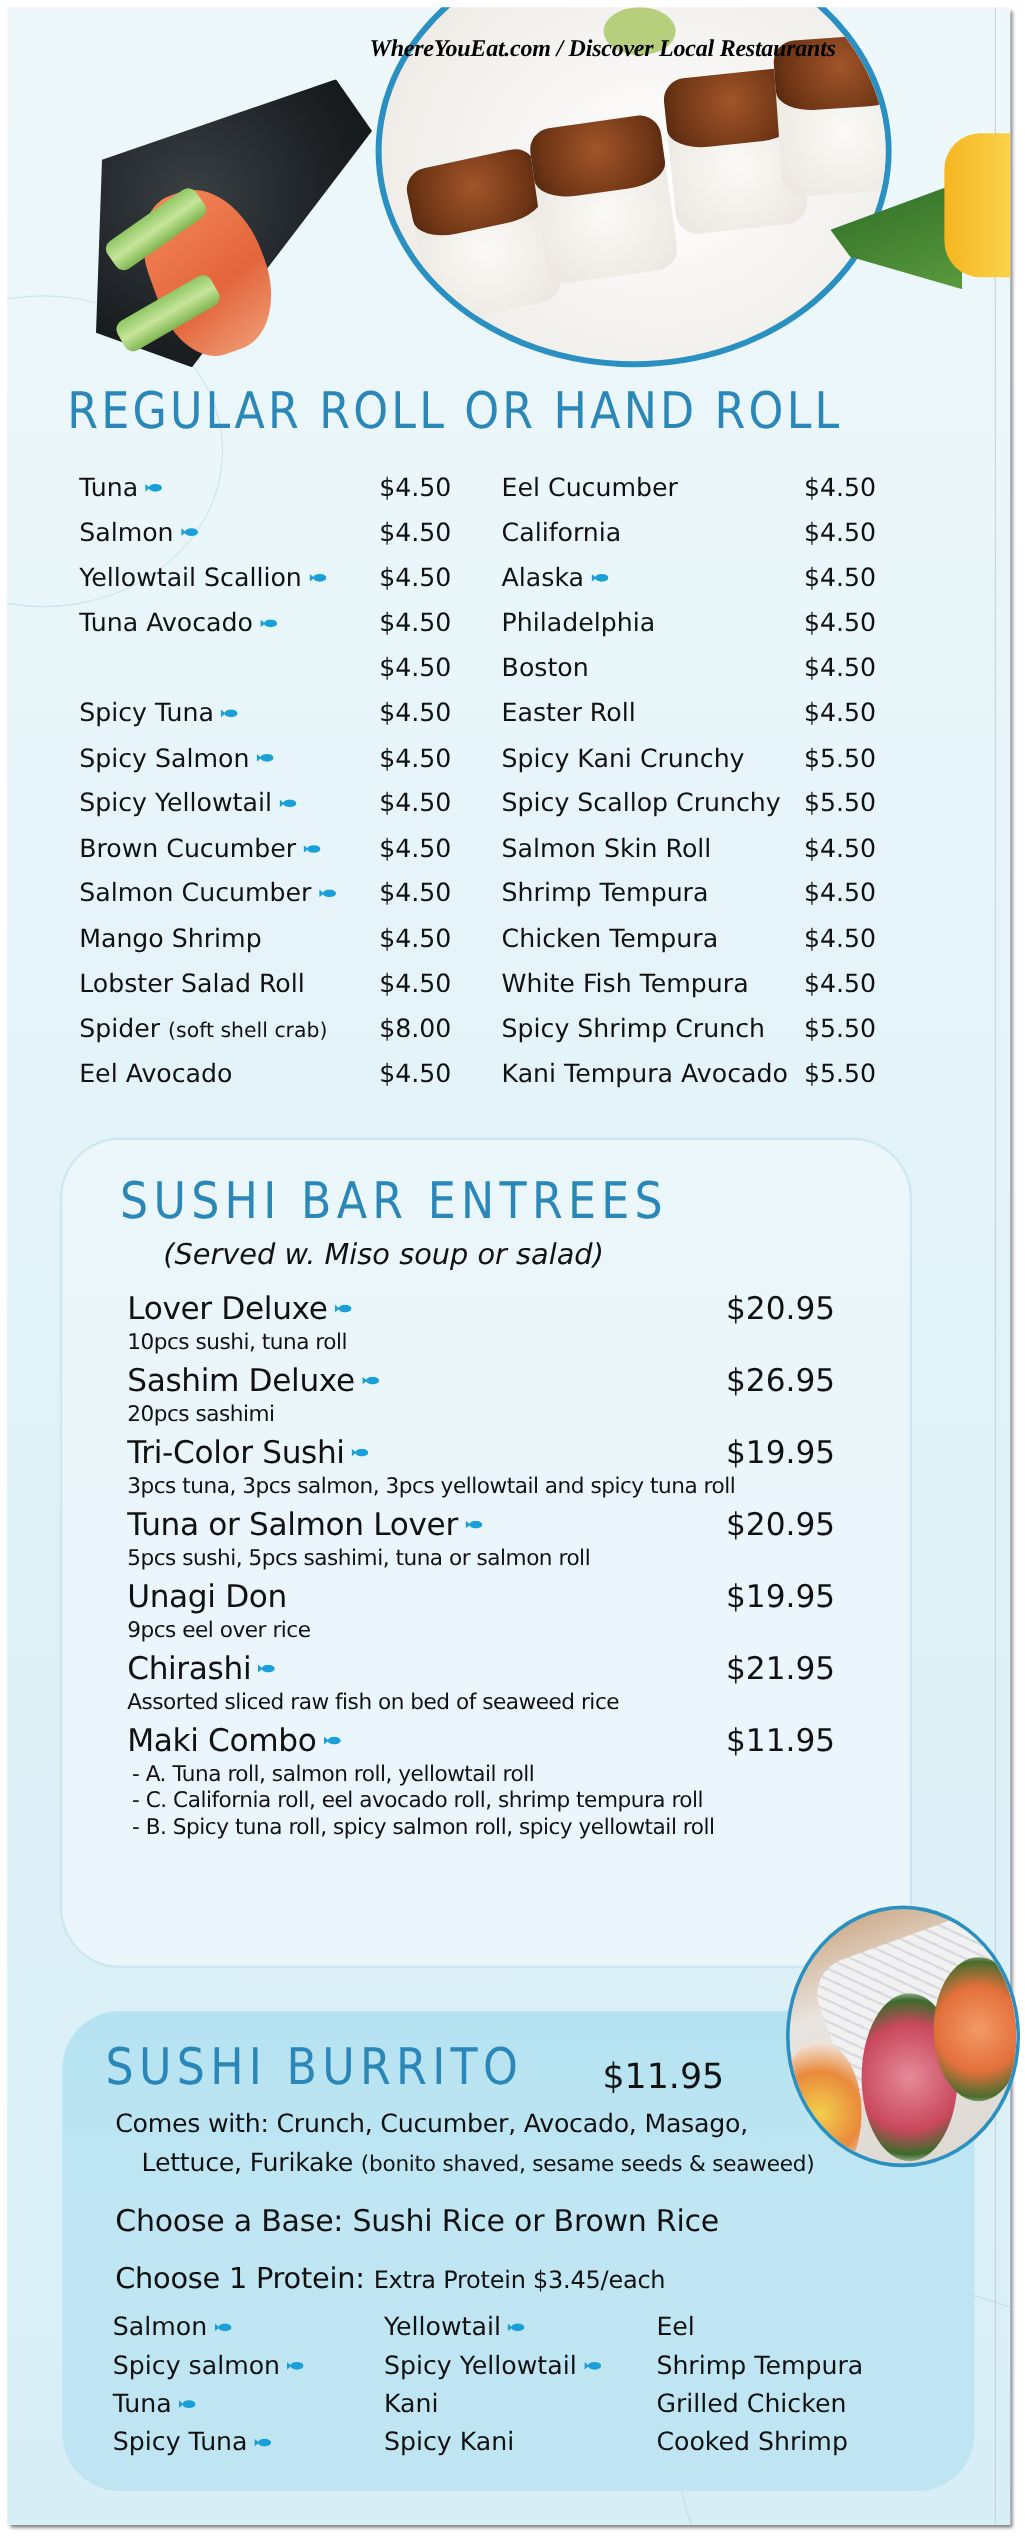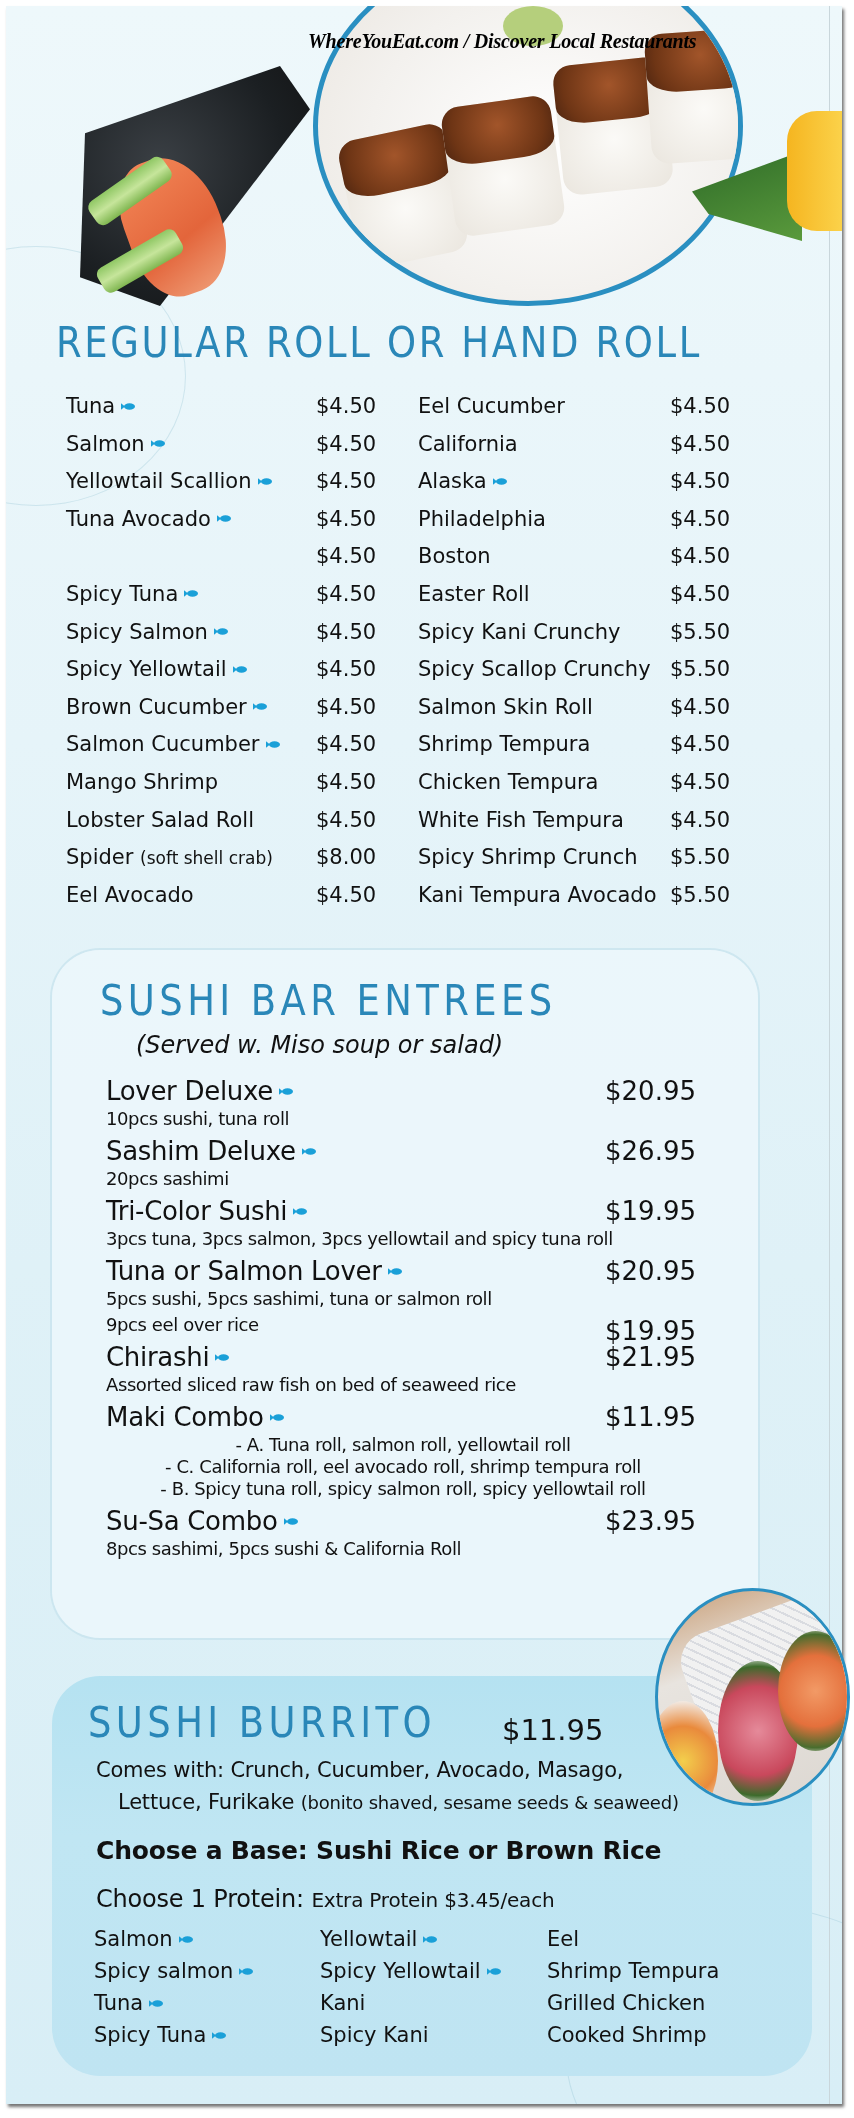--- a/index.html
+++ b/index.html
@@ -86,34 +86,34 @@
     position: absolute; left: 52px; top: 950px; width: 706px; height: 688px;
     background: rgba(236,247,251,0.85); border-radius: 48px;
     box-shadow: 0 0 0 2px rgba(200,228,238,0.8);
   }
   .entree-sub { position: absolute; left: 110px; top: 1031px; font-size: 24px; font-style: italic; margin-left: 26px; }
   .entrees { position: absolute; left: 106px; top: 1074px; width: 590px; }
   .entree { position: relative; margin-bottom: 4px; }
   .entree .ename { font-size: 26px; line-height: 34px; white-space: nowrap; letter-spacing: -0.3px; }
   .entree .eprice { position: absolute; right: 0; top: 0; font-size: 26px; line-height: 34px; }
   .entree .edesc { font-size: 18px; line-height: 22px; white-space: nowrap; letter-spacing: -0.4px; }
-  .entree .opt { font-size: 18px; line-height: 22px; white-space: nowrap; padding-left: 4px; letter-spacing: -0.4px; text-align: center; }
+  .entree .opt { font-size: 18px; line-height: 22px; white-space: nowrap; padding-left: 4px; letter-spacing: -0.4px; }
 
   
   .burrito-card {
     position: absolute; left: 52px; top: 1676px; width: 760px; height: 400px;
     background: linear-gradient(180deg, #b5e2f1 0%, #c0e6f3 40%, #bfe4f2 100%);
     border-radius: 48px;
   }
   .burrito-price { position: absolute; left: 502px; top: 1713px; font-size: 29px; }
   .burrito-text { position: absolute; left: 96px; font-size: 21px; white-space: nowrap; letter-spacing: -0.2px; }
   .burrito-text .small { font-size: 18px; }
   .bt1 { top: 1758px; }
   .bt2 { top: 1790px; margin-left: 22px; }
-  .bt3 { top: 1836px; font-size: 25px; font-weight: bold; }
+  .bt3 { top: 1836px; font-size: 25px; }
   .bt4 { top: 1885px; font-size: 24px; }
   .bt4 .small { font-size: 20px; }
 
   .protein-col { position: absolute; top: 1923px; }
   .protein-col.c1 { left: 94px; }
   .protein-col.c2 { left: 320px; }
   .protein-col.c3 { left: 547px; }
   .protein-item { font-size: 21px; line-height: 32px; white-space: nowrap; }
 
   .burrito-photo {
@@ -336,48 +336,41 @@
     </div>
     <div class="entree">
       <div class="ename"><span>Tuna or Salmon Lover</span><span class="fish"><svg width="14" height="7" viewBox="0 0 14 7">
             <ellipse cx="8.5" cy="3.5" rx="5.5" ry="3.2" fill="#1aa0d8"></ellipse>
             <polygon points="0,0.3 4,3.5 0,6.7" fill="#1aa0d8"></polygon>
           </svg></span></div>
       <span class="eprice">$20.95</span>
       <div class="edesc">5pcs sushi, 5pcs sashimi, tuna or salmon roll</div>
     </div>
     <div class="entree">
+      <div class="ename"><span>Unagi Don</span></div>
       <span class="eprice">$19.95</span>
       <div class="edesc">9pcs eel over rice</div>
     </div>
     <div class="entree">
       <div class="ename"><span>Chirashi</span><span class="fish"><svg width="14" height="7" viewBox="0 0 14 7">
             <ellipse cx="8.5" cy="3.5" rx="5.5" ry="3.2" fill="#1aa0d8"></ellipse>
             <polygon points="0,0.3 4,3.5 0,6.7" fill="#1aa0d8"></polygon>
           </svg></span></div>
       <span class="eprice">$21.95</span>
       <div class="edesc">Assorted sliced raw fish on bed of seaweed rice</div>
     </div>
     <div class="entree">
       <div class="ename"><span>Maki Combo</span><span class="fish"><svg width="14" height="7" viewBox="0 0 14 7">
             <ellipse cx="8.5" cy="3.5" rx="5.5" ry="3.2" fill="#1aa0d8"></ellipse>
             <polygon points="0,0.3 4,3.5 0,6.7" fill="#1aa0d8"></polygon>
           </svg></span></div>
       <span class="eprice">$11.95</span>
       <div class="opt">- A. Tuna roll, salmon roll, yellowtail roll</div>
       <div class="opt">- C. California roll, eel avocado roll, shrimp tempura roll</div>
       <div class="opt">- B. Spicy tuna roll, spicy salmon roll, spicy yellowtail roll</div>
-    </div>
-    <div class="entree">
-      <div class="ename"><span>Su-Sa Combo</span><span class="fish"><svg width="14" height="7" viewBox="0 0 14 7">
-            <ellipse cx="8.5" cy="3.5" rx="5.5" ry="3.2" fill="#1aa0d8"></ellipse>
-            <polygon points="0,0.3 4,3.5 0,6.7" fill="#1aa0d8"></polygon>
-          </svg></span></div>
-      <span class="eprice">$23.95</span>
-      <div class="edesc">8pcs sashimi, 5pcs sushi &amp; California Roll</div>
     </div>
   </div>
 
 <div class="burrito-card"></div>
 <div class="burrito-photo">
   <div class="wrap" style="left:30px;top:20px;width:170px;height:120px;transform:rotate(-20deg);"></div>
   <div class="fill" style="left:60px;top:70px;width:80px;height:140px;background:radial-gradient(circle,#e58a9a 0%,#c9485c 55%,#3d6b2c 80%,#f4f4f4 95%);"></div>
   <div class="fill" style="left:120px;top:40px;width:75px;height:120px;background:radial-gradient(circle,#f29a66 0%,#e4703c 50%,#496d2e 80%,#f2f2f2 95%);"></div>
   <div class="fill" style="left:-10px;top:110px;width:70px;height:120px;background:radial-gradient(circle,#f3cf4c 0%,#e98a3c 50%,#f3f3f3 90%);"></div>
 </div>

